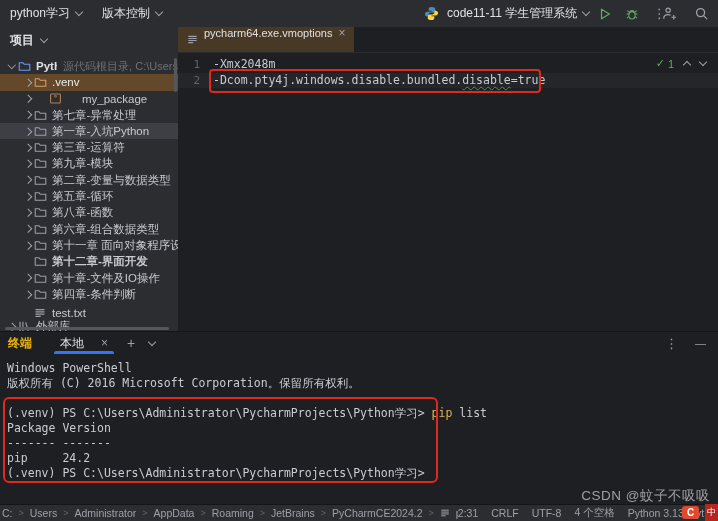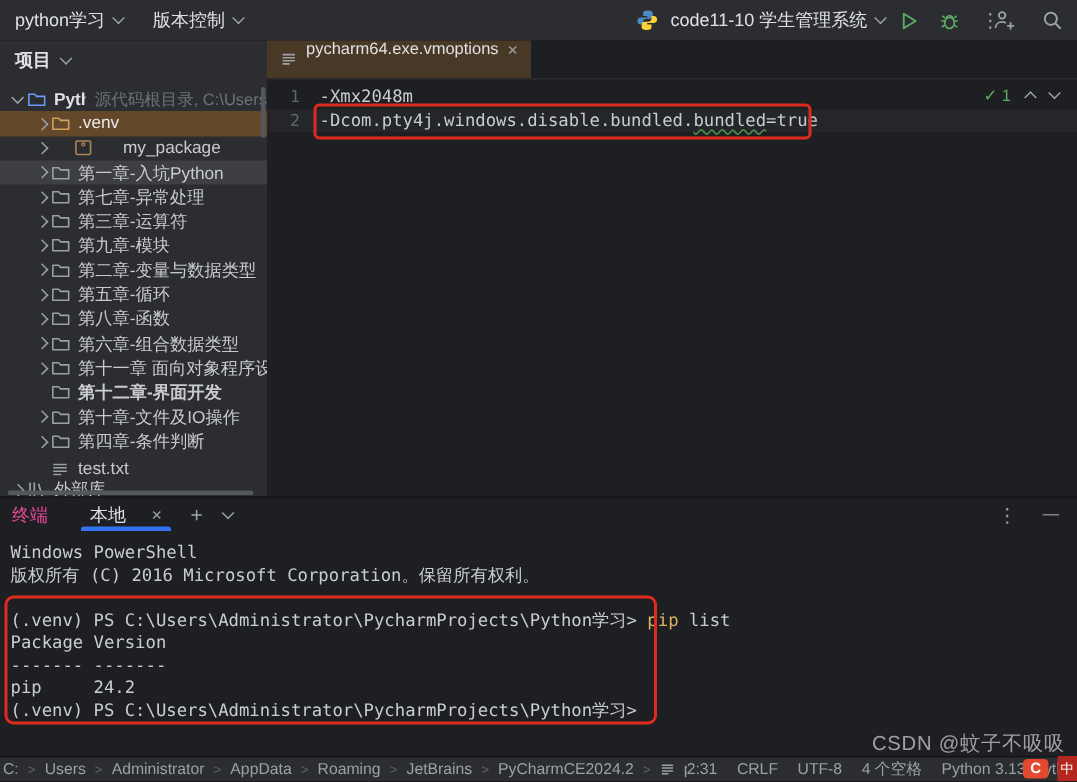--- a/index.html
+++ b/index.html
@@ -53,21 +53,21 @@
         text-decoration-thickness:1px;text-underline-offset:2px;}
   .ed-annotation{position:absolute;left:31px;top:16px;width:328px;height:20px;
                  border:2px solid #df2a1e;border-radius:4px;pointer-events:none;z-index:5;}
   .inspections{position:absolute;top:4px;right:12px;display:flex;align-items:center;gap:10px;
                font-size:11px;font-family:"Liberation Sans",sans-serif;}
   .insp-check{color:#5fad65;display:flex;gap:3px;align-items:center;}
   
   #terminal-panel{position:absolute;top:331px;left:0;right:0;height:174px;background:#1e1f22;
                   border-top:1px solid #141517;}
   .term-strip{height:22px;display:flex;align-items:center;padding:0 8px;font-size:12px;}
-  .term-title{font-weight:normal;color:#ec4899;margin-right:24px;}
+  .term-title{font-weight:bold;color:#eab308;margin-right:24px;}
   .term-tab{position:relative;height:100%;display:flex;align-items:center;gap:17px;padding:0 4px;color:#dfe1e5;}
   .term-underline{position:absolute;left:-2px;right:-2px;bottom:0;height:3px;background:#3574f0;border-radius:2px 2px 0 0;}
   .term-plus{margin-left:15px;color:#9da0a8;font-size:14px;}
   .term-chevbtn{margin-left:14px;display:flex;align-items:center;}
   .term-right{margin-left:auto;display:flex;align-items:center;gap:17px;color:#9da0a8;padding-right:4px;}
   .term-min{font-size:11px;color:#9da0a8;}
   .term-body{position:absolute;top:22px;left:0;right:0;bottom:0;
              font-family:"DejaVu Sans Mono",monospace;font-size:11.5px;color:#c9ccd2;padding:7px 0 0 7px;}
   .term-row{height:15px;line-height:15px;white-space:pre;}
   .cmd{color:#d8b263;}
@@ -106,21 +106,21 @@
       </div>
     </div>
     <div class="tb-center">
       <span class="icon-btn" id="py-logo">
           <svg width="15" height="15" viewBox="0 0 16 16">
             <path d="M8 1c-2.2 0-3 .9-3 2v2h3v1H3.5C2 6 1 7 1 8.5S2 11 3.5 11H5V9c0-1.4 1.2-2 2.5-2H10c1.1 0 2-.8 2-2V3c0-1.1-.9-2-4-2z" fill="#4b8bbe"></path>
             <path d="M8 15c2.2 0 3-.9 3-2v-2H8v-1h4.5C14 10 15 9 15 7.5S14 5 12.5 5H11v2c0 1.4-1.2 2-2.5 2H6c-1.1 0-2 .8-2 2v2c0 1.1.9 2 4 2z" fill="#ffd43b"></path>
           </svg>
         </span>
       <div class="tb-widget">
-        <span>code11-10 学生管理系统</span>
+        <span>code11-11 学生管理系统</span>
         <i class="chev down"></i>
       </div>
       <span class="icon-btn" id="run-icon">
           <svg width="14" height="14" viewBox="0 0 16 16" fill="none">
             <path d="M4 2.5L13 8L4 13.5V2.5z" stroke="#5fad65" stroke-width="1.4" stroke-linejoin="round"></path>
           </svg>
         </span>
       <span class="icon-btn" id="debug-icon">
           <svg width="14" height="14" viewBox="0 0 16 16" fill="none" stroke="#5fad65" stroke-width="1.2">
             <ellipse cx="8" cy="9.5" rx="3.6" ry="4.2"></ellipse>
@@ -181,41 +181,41 @@
             <i class="chev right"></i>
           </span>
           <span class="ticon">
             <svg width="13" height="13" viewBox="0 0 16 16" fill="none">
               <rect x="2" y="2.5" width="12" height="11" rx="1" stroke="#b08455" stroke-width="1.3"></rect>
               <circle cx="8" cy="5.2" r="1.2" stroke="#b08455" stroke-width="1.1"></circle>
             </svg>
           </span>
           <span class="tlabel">my_package</span>
         </div>
+        <div class="tree-row" style="padding-left: 22px;">
+          <span class="tchev">
+            <i class="chev right"></i>
+          </span>
+          <span class="ticon">
+            <svg width="13" height="13" viewBox="0 0 16 16" fill="none">
+              <path d="M1.5 3.5h4.8l1.4 1.7h6.8v7.3H1.5z" stroke="#9da0a8" stroke-width="1.3" stroke-linejoin="round"></path>
+            </svg>
+          </span>
+          <span class="tlabel">第七章-异常处理</span>
+        </div>
         <div class="tree-row hover" style="padding-left: 22px;">
           <span class="tchev">
             <i class="chev right"></i>
           </span>
           <span class="ticon">
             <svg width="13" height="13" viewBox="0 0 16 16" fill="none">
               <path d="M1.5 3.5h4.8l1.4 1.7h6.8v7.3H1.5z" stroke="#9da0a8" stroke-width="1.3" stroke-linejoin="round"></path>
             </svg>
           </span>
           <span class="tlabel">第一章-入坑Python</span>
-        </div>
-        <div class="tree-row" style="padding-left: 22px;">
-          <span class="tchev">
-            <i class="chev right"></i>
-          </span>
-          <span class="ticon">
-            <svg width="13" height="13" viewBox="0 0 16 16" fill="none">
-              <path d="M1.5 3.5h4.8l1.4 1.7h6.8v7.3H1.5z" stroke="#9da0a8" stroke-width="1.3" stroke-linejoin="round"></path>
-            </svg>
-          </span>
-          <span class="tlabel">第七章-异常处理</span>
         </div>
         <div class="tree-row" style="padding-left: 22px;">
           <span class="tchev">
             <i class="chev right"></i>
           </span>
           <span class="ticon">
             <svg width="13" height="13" viewBox="0 0 16 16" fill="none">
               <path d="M1.5 3.5h4.8l1.4 1.7h6.8v7.3H1.5z" stroke="#9da0a8" stroke-width="1.3" stroke-linejoin="round"></path>
             </svg>
           </span>
@@ -369,21 +369,21 @@
         <i class="chev up"></i>
         <i class="chev down"></i>
       </div>
       <div class="code">
           <div class="code-row">
             <span class="lnum">1</span>
             <span class="ltext"><span>-Xmx2048m</span></span>
           </div>
           <div class="code-row">
             <span class="lnum">2</span>
-            <span class="ltext"><span>-Dcom.pty4j.windows.disable.bundled.</span><span class="typo">bundled</span><span>=true</span></span>
+            <span class="ltext"><span>-Dcom.pty4j.windows.disable.bundled.</span><span class="typo">disable</span><span>=true</span></span>
           </div>
         </div>
       <div class="ed-annotation"></div>
     </div>
   </section>
 
   <section id="terminal-panel">
     <div class="term-strip">
       <span class="term-title">终端</span>
       <div class="term-tab">

